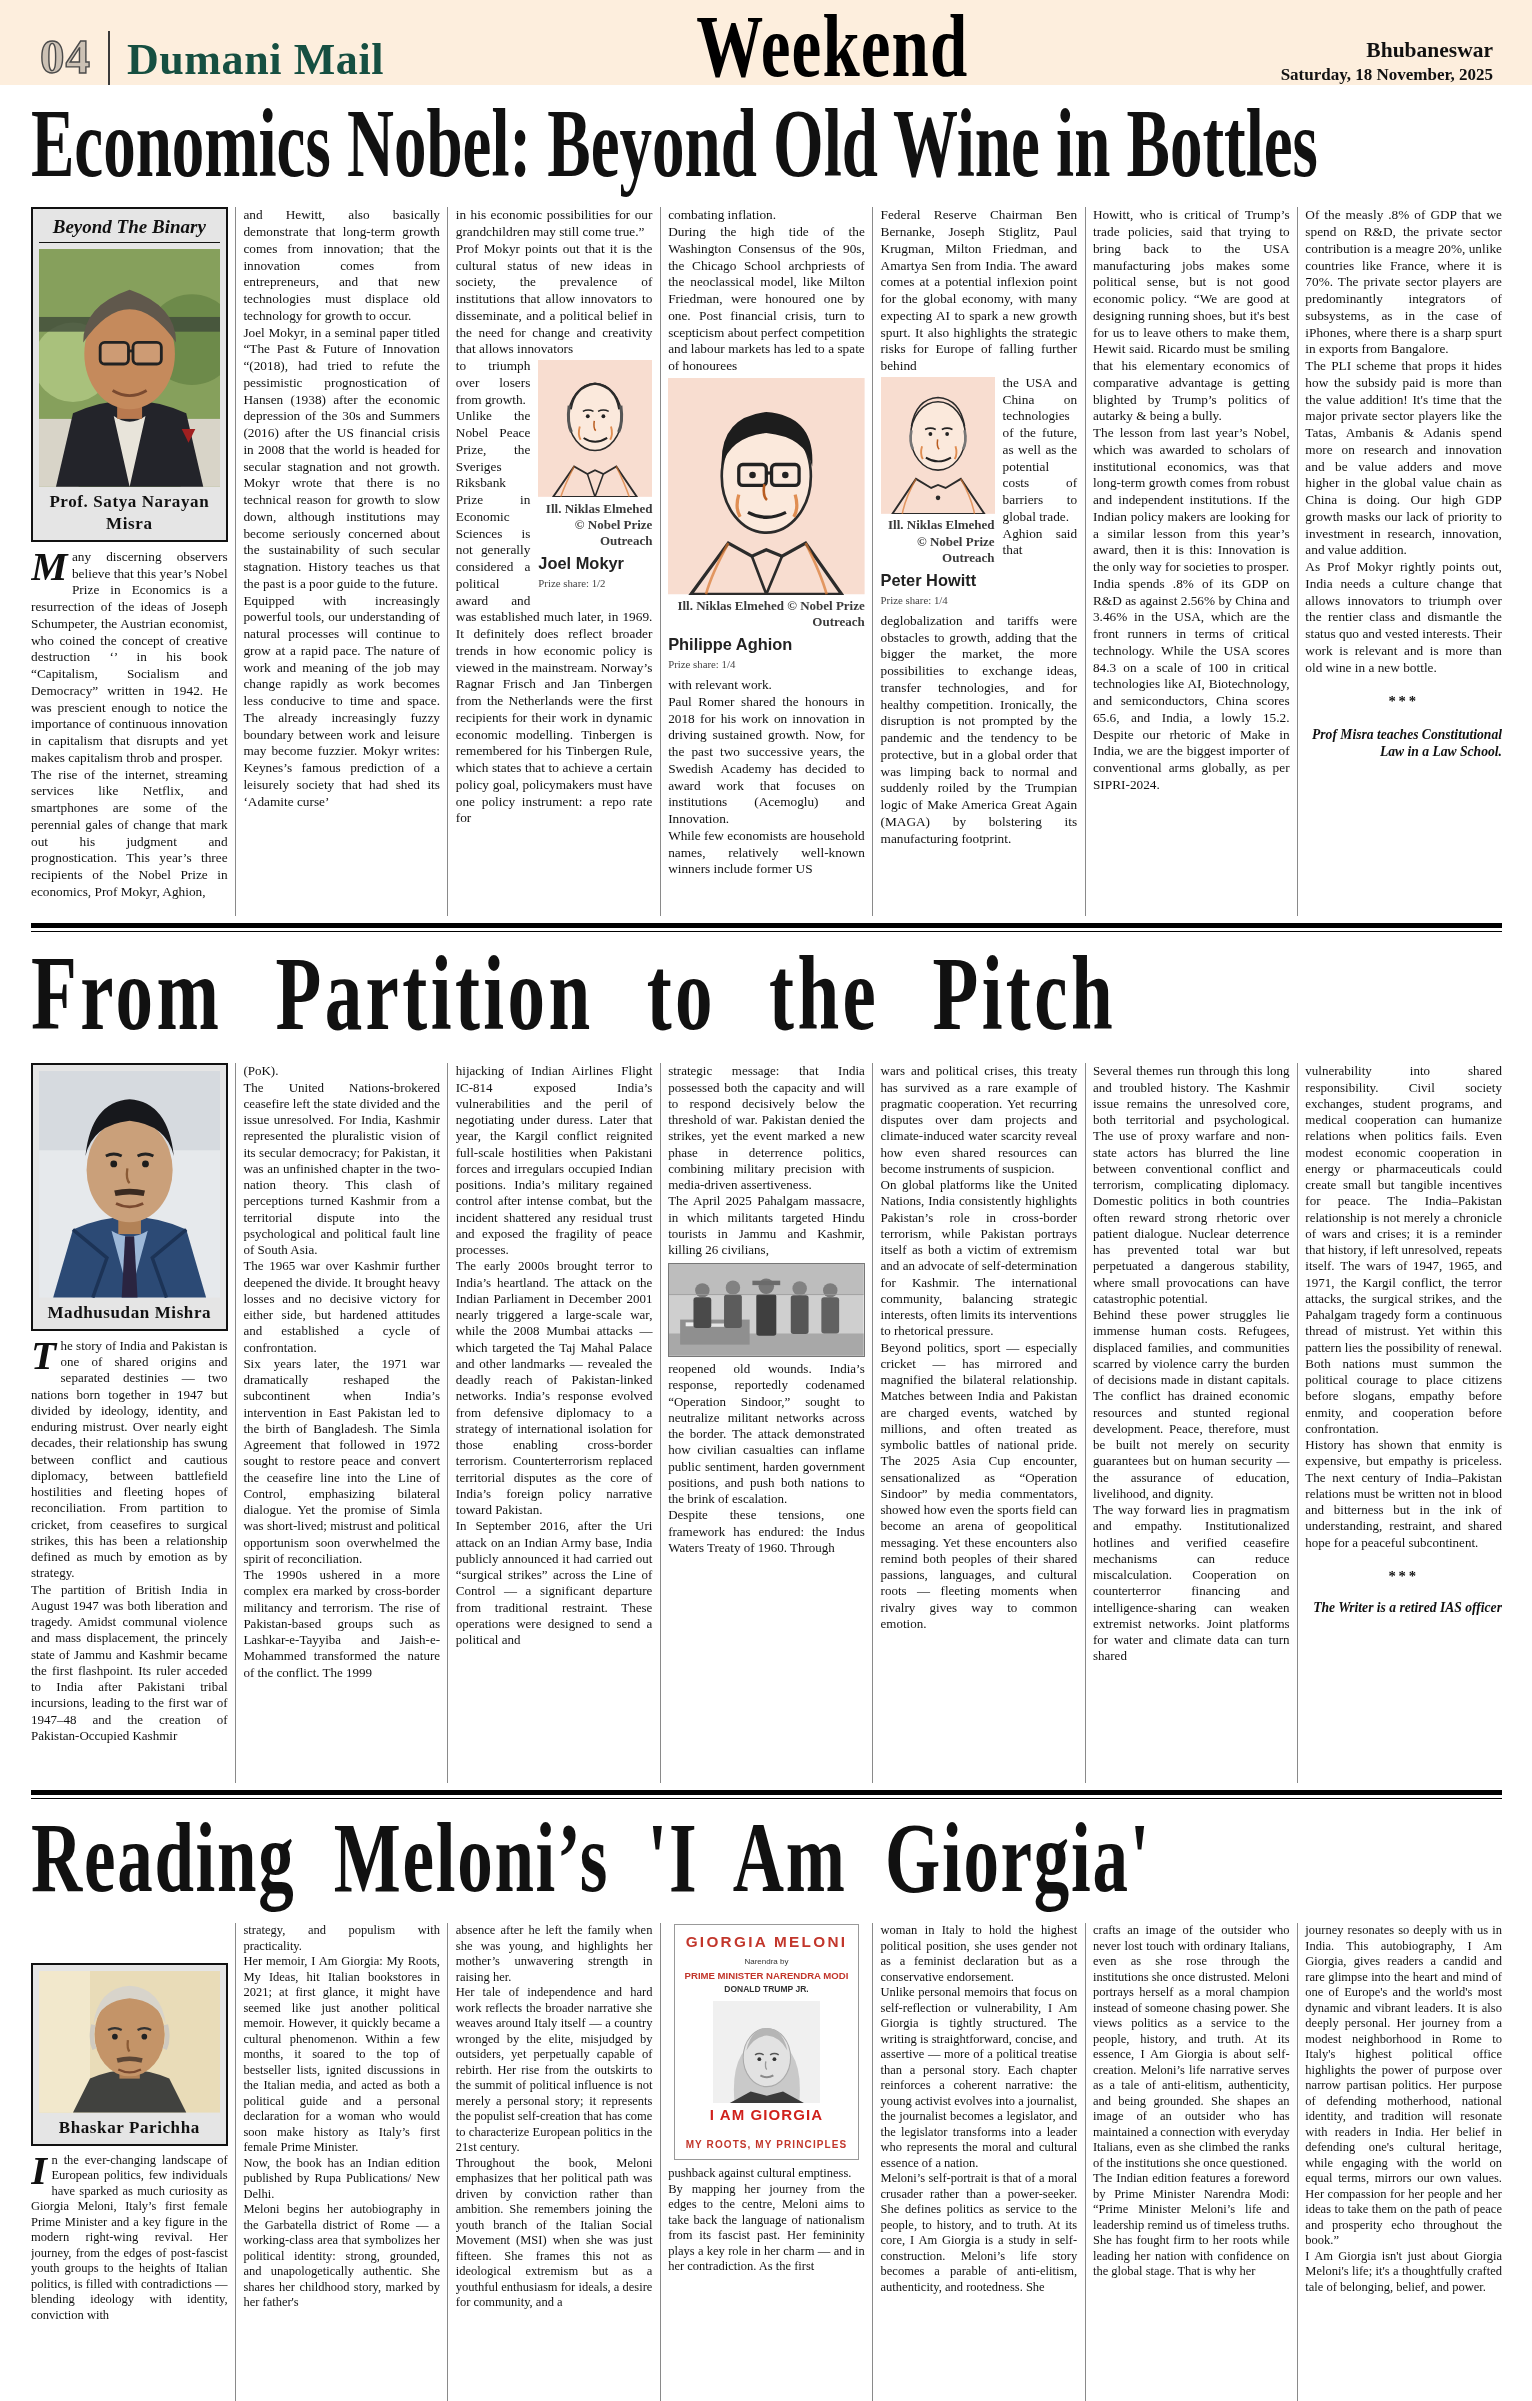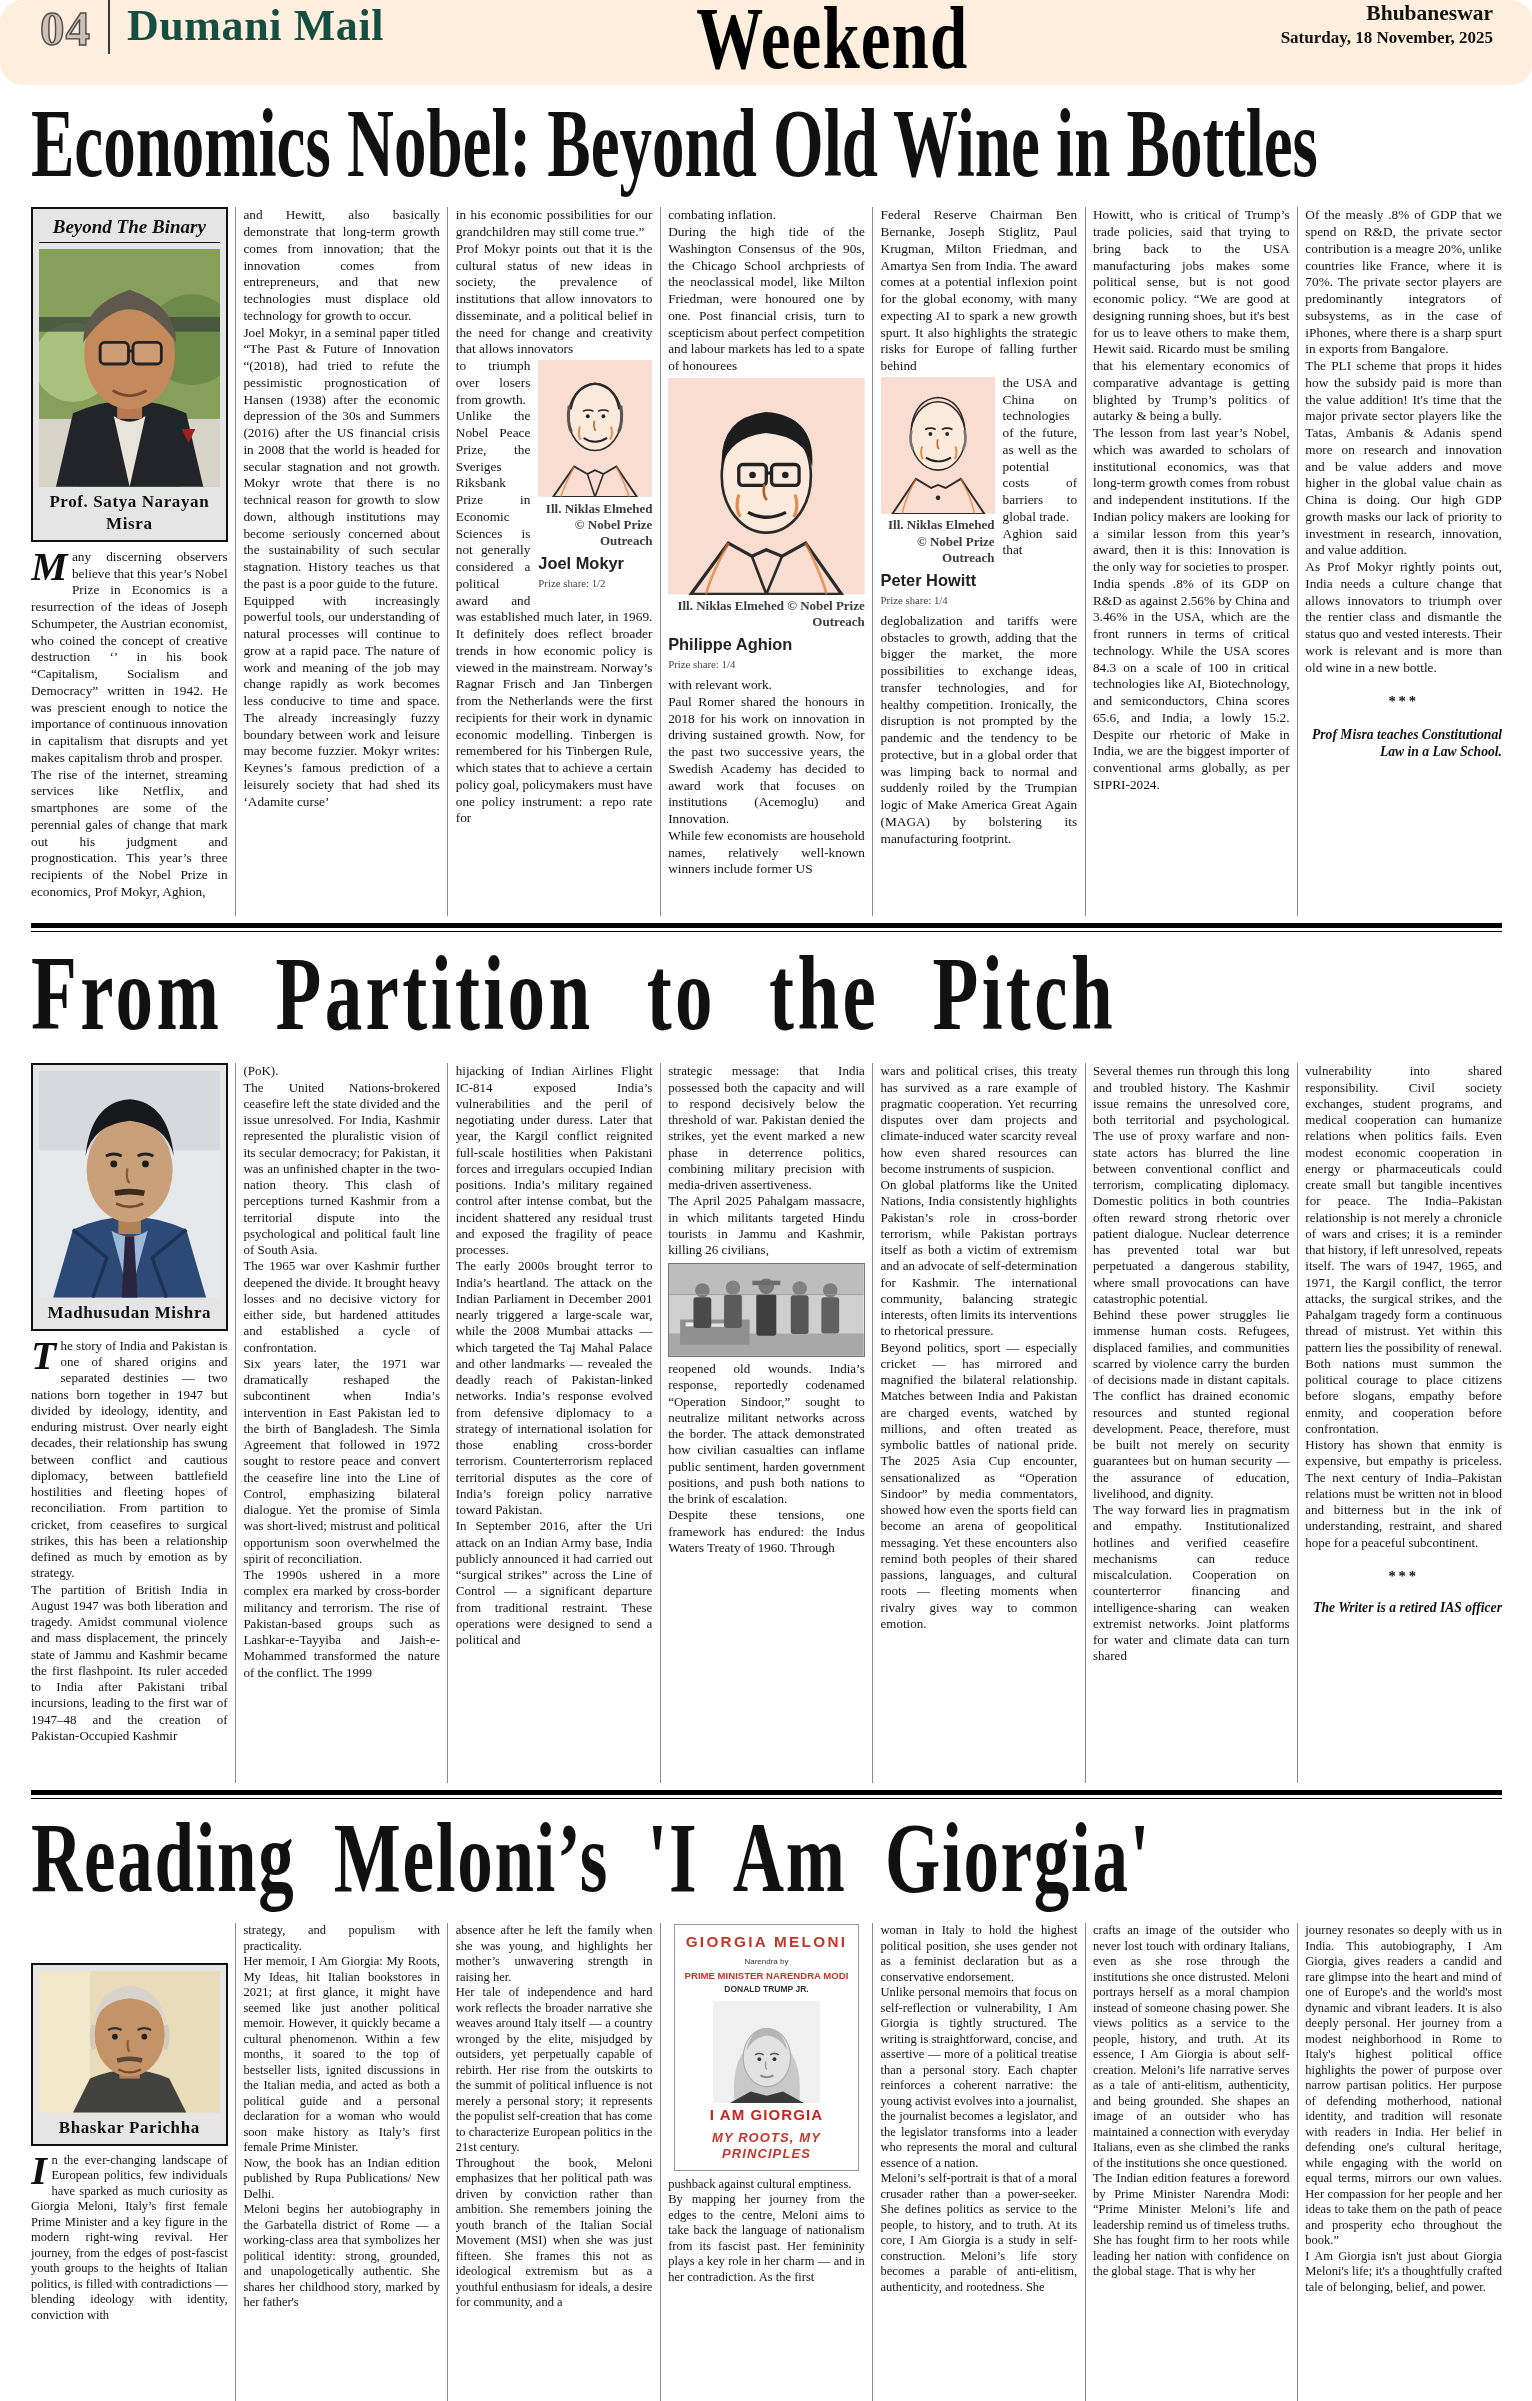--- a/index.html
+++ b/index.html
@@ -2,22 +2,22 @@
 <html style="font-size:9px"><head>
 <meta charset="utf-8">
 <style>
   html,body{margin:0;padding:0;}
   body{
     width:1533px;height:2401px;overflow:hidden;background:#ffffff;
     font-family:"Liberation Serif","DejaVu Serif",serif;color:#111;
   }
   
   .masthead{
-    height:85px;background:#fdeedd;display:flex;align-items:flex-start;
-    padding:0 40px;box-sizing:border-box;border-radius:23px;
+    height:85px;background:#fdeedd;display:flex;align-items:flex-end;
+    padding:0 40px;box-sizing:border-box;
   }
   .pageno{
     font-size:49px;font-weight:bold;color:rgba(60,60,60,.25);
     -webkit-text-stroke:1.4px #4a4a4a;letter-spacing:1.1px;
   }
   .mast-div{width:1.7px;height:54px;background:#3a3a3a;margin:0 17px;}
   .mast-title{font-size:44px;font-weight:bold;color:#164f41;letter-spacing:0.6px;}
   .mast-center{flex:1;text-align:center;}
   .mast-weekend{
     display:inline-block;font-size:67px;font-weight:bold;color:#000;
@@ -85,21 +85,21 @@
     border:0.6px solid #999;background:#fff;margin:1.1px auto 5.7px auto;width:94%;
     text-align:center;padding:8px 4.5px;box-sizing:border-box;
     font-family:"Liberation Sans","DejaVu Sans",sans-serif;
   }
   .bc-title{color:#c2362b;font-size:15.3px;font-weight:bold;letter-spacing:2.3px;}
   .bc-fwd{color:#333;font-size:8px;margin-top:4.5px;}
   .bc-modi{color:#c2362b;font-size:9.6px;font-weight:bold;margin-top:3.4px;}
   .bc-trump{color:#333;font-size:8.5px;font-weight:bold;margin-top:2.3px;}
   .bookcover svg{display:block;width:62%;margin:5.7px auto 3.4px auto;}
   .bc-main{color:#d0211c;font-size:15px;font-weight:bold;letter-spacing:1.1px;}
-  .bc-sub{color:#c2362b;font-size:13px;font-weight:bold;letter-spacing:1.1px;margin-top:5px;font-style:italic;}
+  .bc-sub{color:#c2362b;font-size:10px;font-weight:bold;letter-spacing:1.1px;margin-top:14px;}
 </style>
 </head>
 <body>
 
 <div class="masthead">
   <div class="pageno">04</div>
   <div class="mast-div"></div>
   <div class="mast-title">Dumani Mail</div>
   <div class="mast-center">
     <span class="mast-weekend">Weekend</span>

